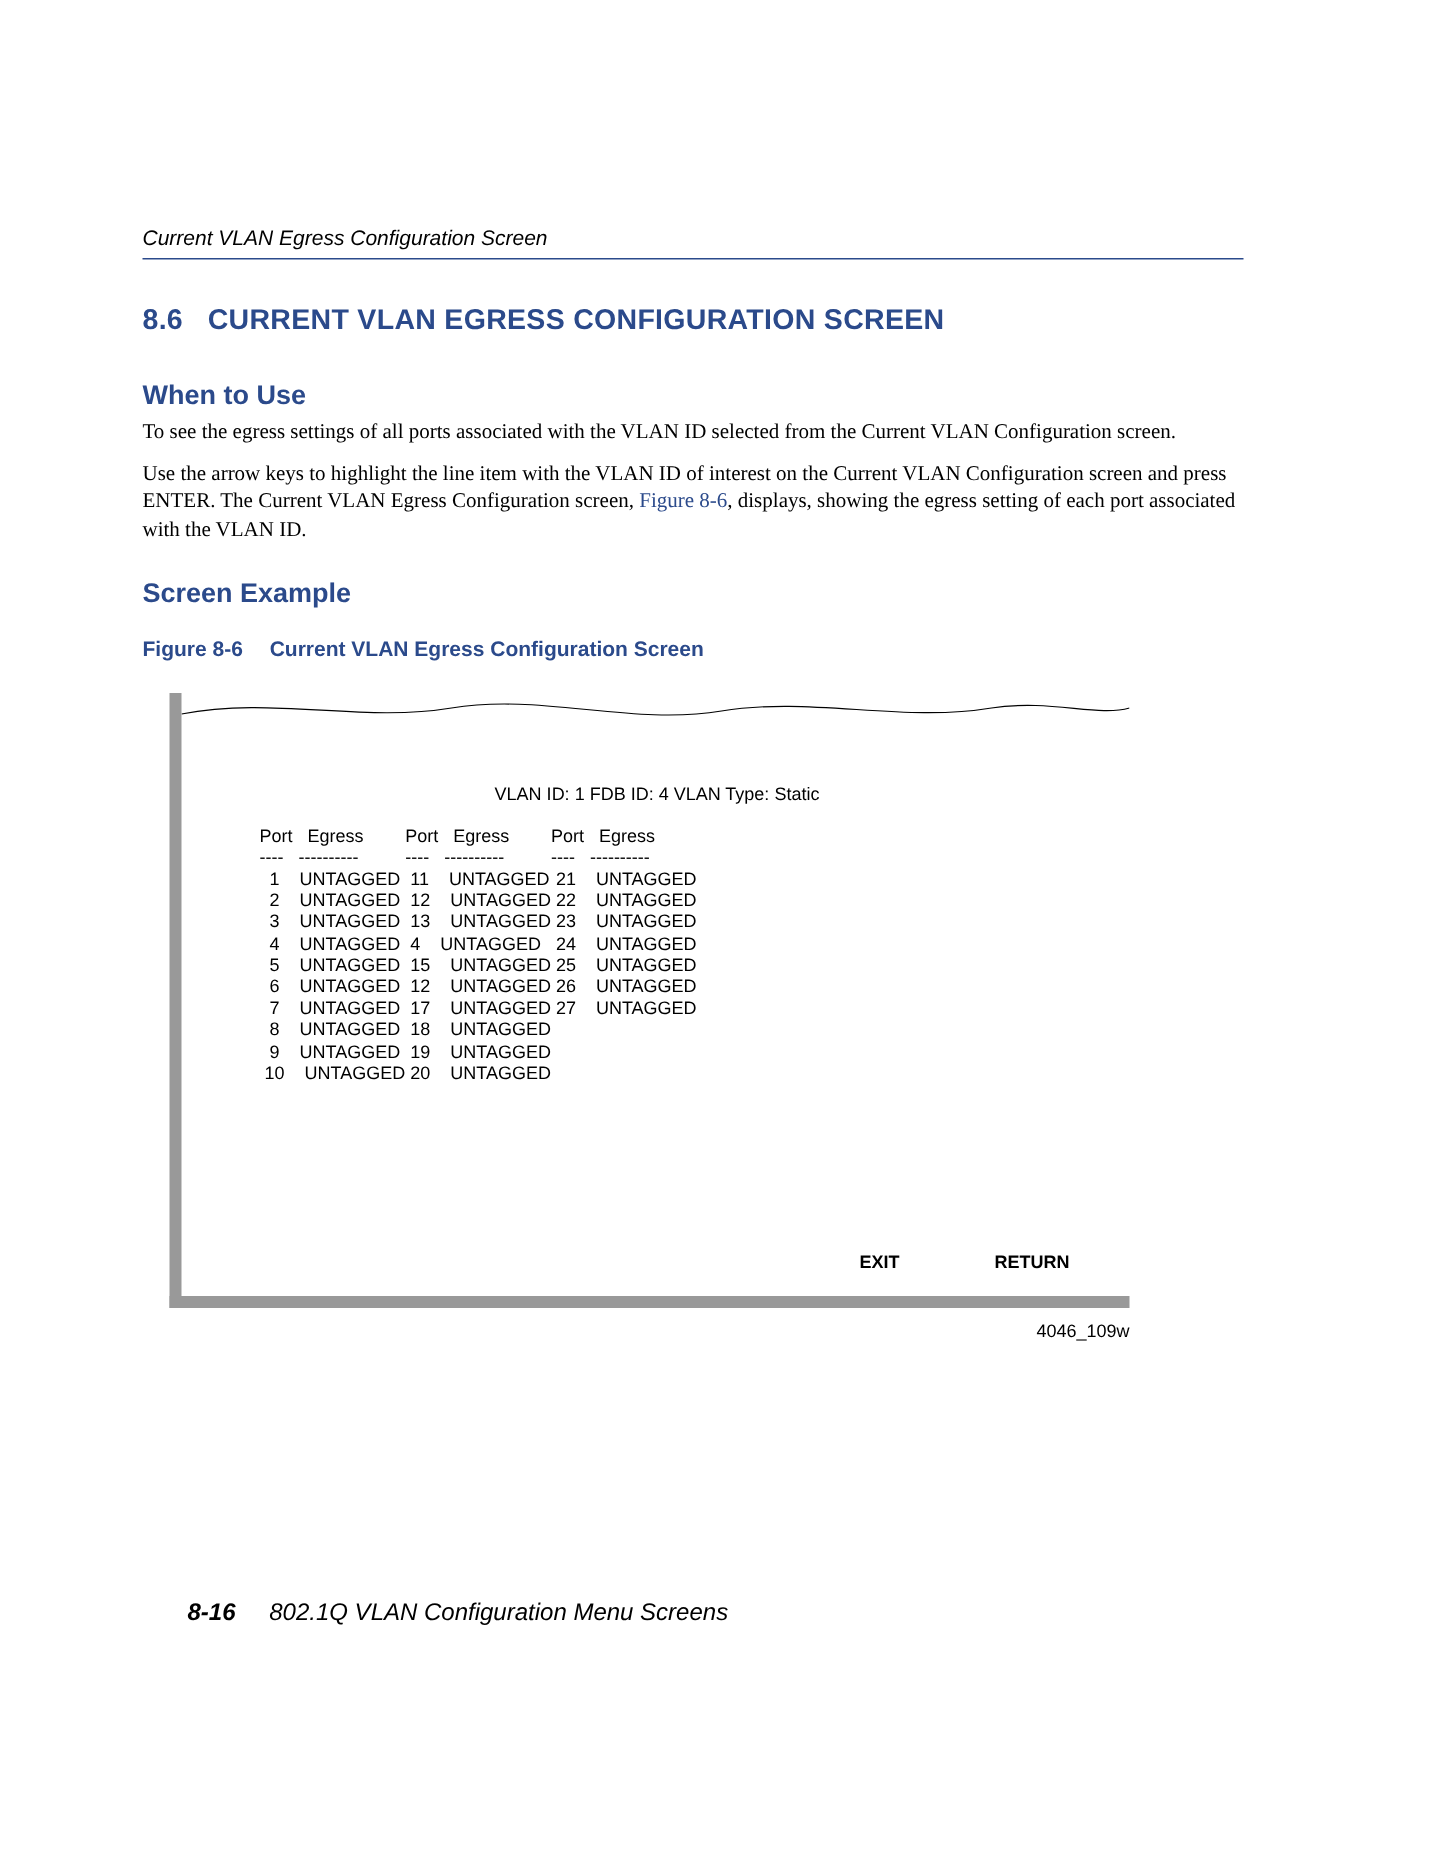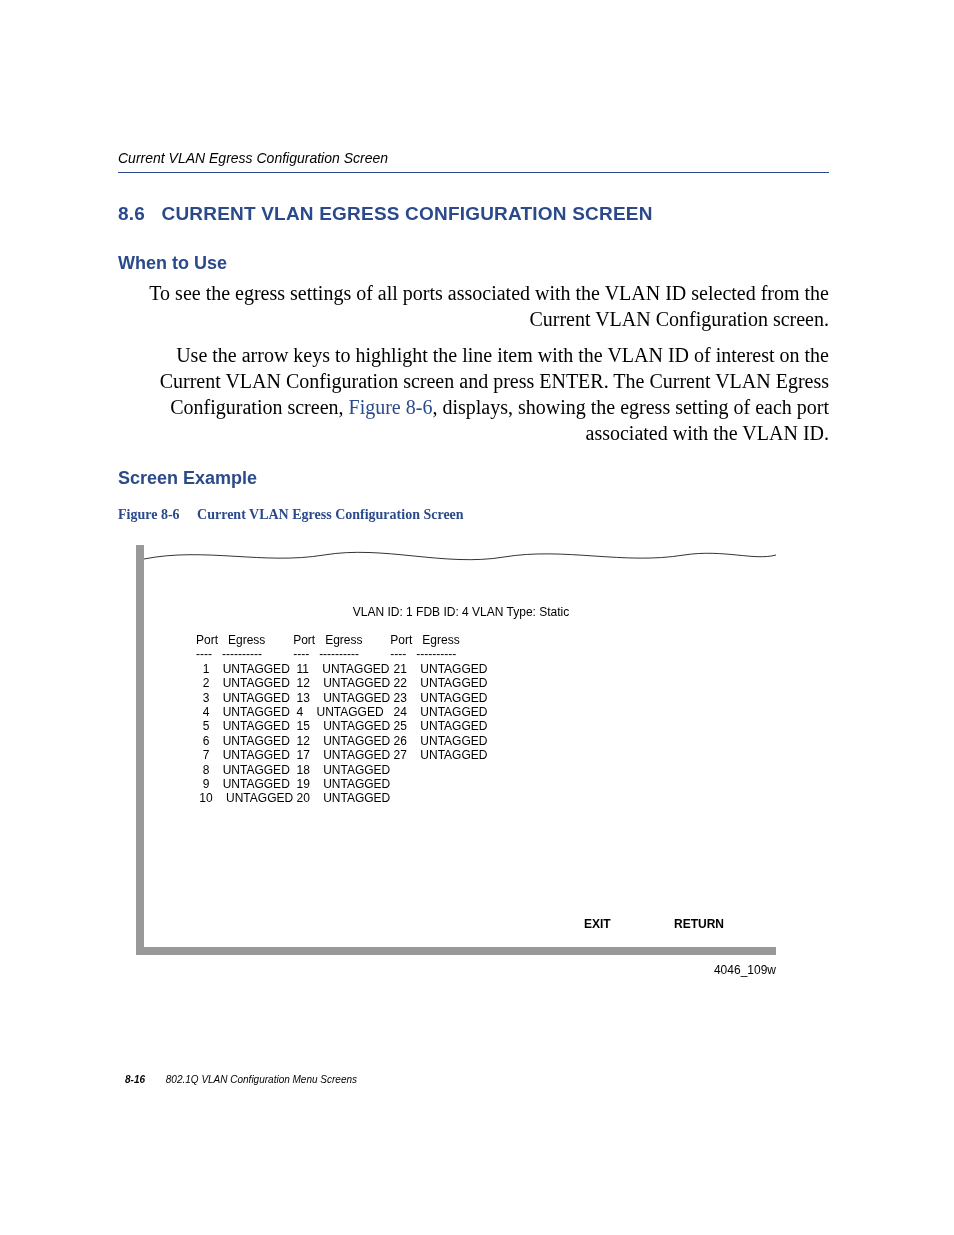--- a/index.html
+++ b/index.html
@@ -7,22 +7,23 @@
     padding: 0;
     background: #fff;
     font-family: "Times New Roman", Times, serif;
     color: #000;
     width: 954px;
     height: 1235px;
     position: relative;
     box-sizing: border-box;
   }
   .page {
-    padding: 150px 125px 0 118px;
+    padding: 150px 125px 0 63px;
     box-sizing: border-box;
+    margin-left: 32px;
   }
   .running-head {
     font-style: italic;
     font-family: Arial, Helvetica, sans-serif;
     font-size: 14px;
     color: #000;
     padding-bottom: 6px;
     border-bottom: 1px solid #2b4a8b;
     margin-bottom: 30px;
   }
@@ -39,30 +40,29 @@
     min-width: 38px;
   }
   .h2 {
     font-family: Arial, Helvetica, sans-serif;
     font-weight: bold;
     color: #2b4a8b;
     font-size: 18px;
     margin: 22px 0 6px 0;
   }
   .body-text {
-    font-size: 20px;
+    font-size: 14px;
     line-height: 1.3;
     margin: 0 0 10px 0;
-    text-align: right;
   }
   .fig-ref {
     color: #2b4a8b;
   }
   .figure-caption {
-    font-family: Liberation Serif, serif;
+    font-family: Liberation Sans, sans-serif;
     font-weight: bold;
     color: #2b4a8b;
     font-size: 14px;
     margin: 18px 0 22px 0;
   }
   .figure-caption .fig-label { margin-right: 14px; }
   .screen-frame {
     position: relative;
     margin: 0 0 0 18px;
     width: 640px;
@@ -113,39 +113,39 @@
   }
   .port-col .row {
     white-space: pre;
   }
   .port-col .dashes {
     white-space: pre;
   }
   .screen-actions {
     position: absolute;
     bottom: 24px;
-    right: 52px;
+    right: 40px;
     font-family: Arial, Helvetica, sans-serif;
     font-weight: bold;
     font-size: 12px;
   }
   .screen-actions span { margin-left: 60px; }
   .fig-code {
     position: absolute;
     right: 0;
     bottom: -22px;
     font-family: Arial, Helvetica, sans-serif;
     font-size: 12px;
   }
   .footer {
     position: absolute;
     left: 125px;
     bottom: 150px;
     font-family: Arial, Helvetica, sans-serif;
-    font-size: 10px;
+    font-size: 16px;
     font-style: italic;
   }
   .footer .pg {
     font-weight: bold;
     font-style: italic;
     margin-right: 18px;
   }
 </style>
 </head>
 <body>

